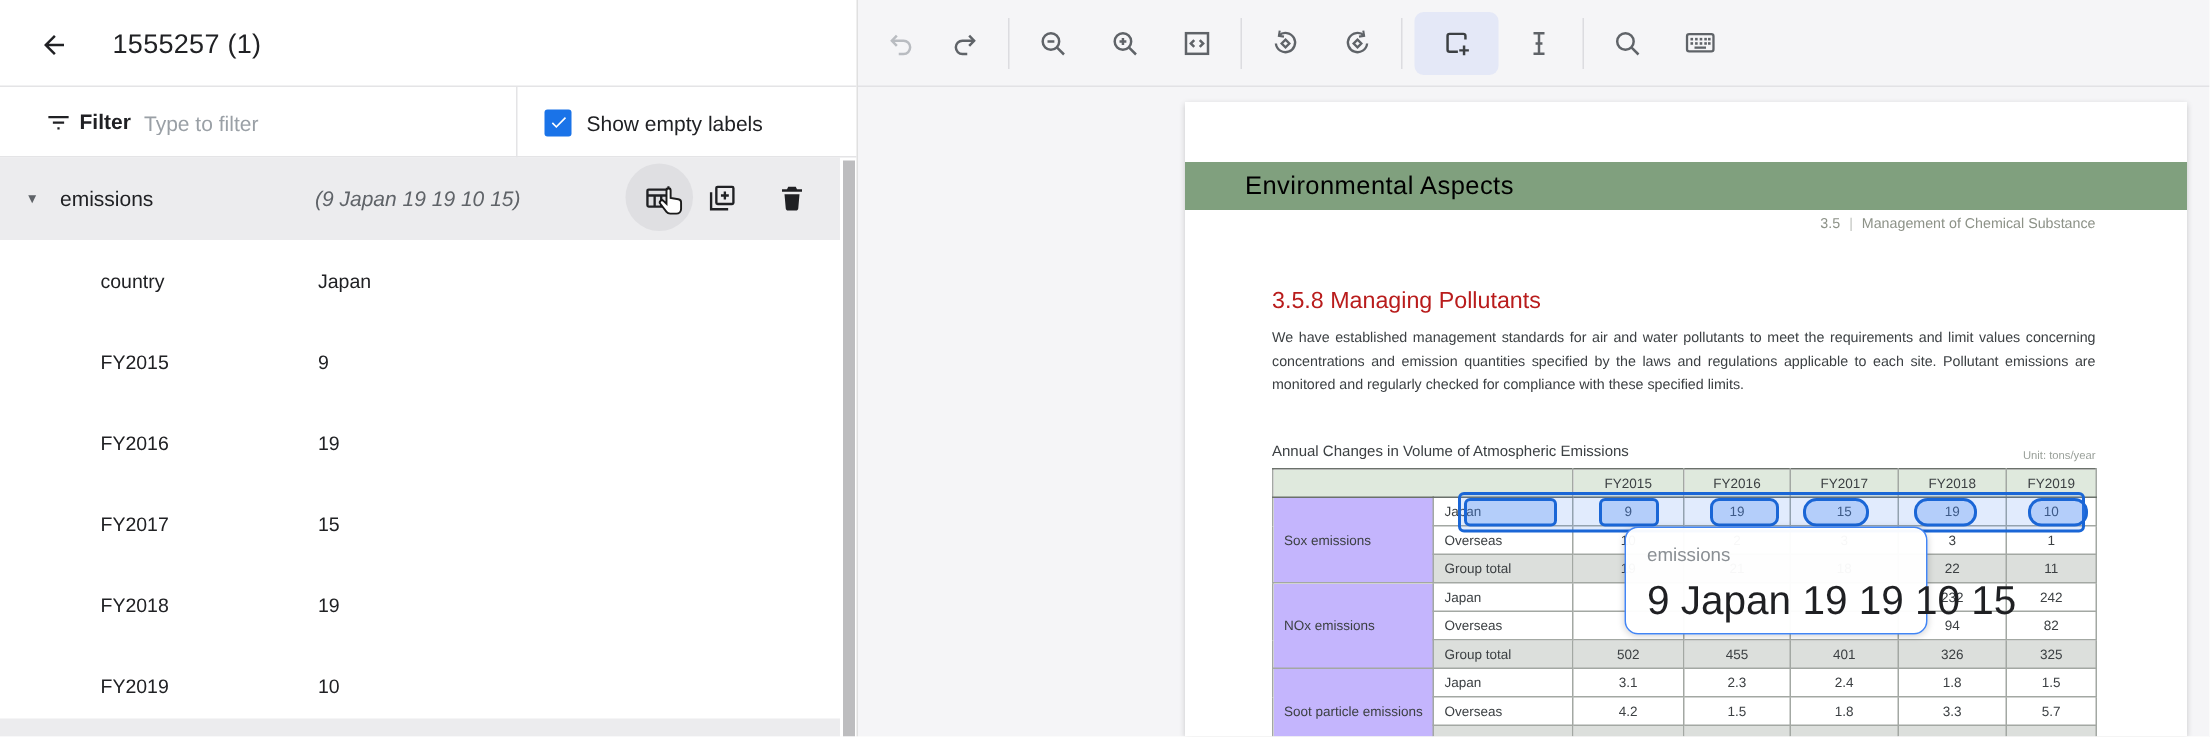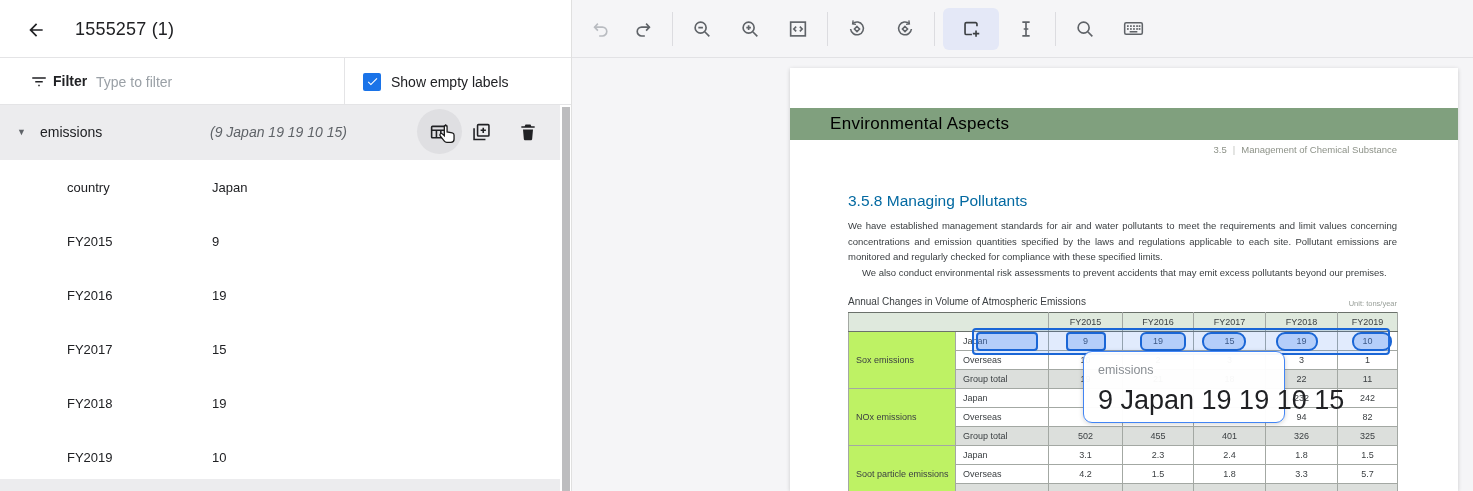--- a/index.html
+++ b/index.html
@@ -63,34 +63,34 @@
   #canvas { position:absolute; left:0; top:58px; width:901px; height:433px; overflow:hidden; }
   #page { position:absolute; left:218px; top:10px; width:668px; height:423px; background:#fff;
           box-shadow:0 1px 4px rgba(0,0,0,.18); overflow:hidden; }
 
   .banner { position:absolute; left:0; top:40px; width:668px; height:32px; background:#80a07e;
             display:flex; align-items:center; }
   .banner-text { margin-left:40px; font-size:17px; color:#000000; letter-spacing:.3px; }
   .crumb { position:absolute; top:76px; right:61px; font-size:9.5px; color:#8d9288; }
   .crumb .bar { color:#c0c4bf; padding:0 6px; }
 
-  .sec-title { position:absolute; left:58px; top:124px; font-size:15.5px; color:#0369a1; }
+  .sec-title { position:absolute; left:58px; top:124px; font-size:15.5px; color:#b91c1c; }
   .body-copy { position:absolute; left:58px; top:150px; width:549px; font-size:9.5px; line-height:15.5px;
                color:#3c4043; text-align:justify; }
   .body-copy p + p { text-indent:14px; }
 
   .tbl-title { position:absolute; left:58px; top:228px; font-size:10px; color:#3c4043; }
   .tbl-unit  { position:absolute; top:231px; right:61px; font-size:7.5px; color:#9aa09a; }
 
   table.emis { position:absolute; left:58px; top:244px; width:549px; border-collapse:collapse;
                font-size:9px; color:#3c4043; table-layout:fixed; }
   table.emis th, table.emis td { border:1px solid #a3a8a3; height:19px; text-align:center;
                overflow:hidden; white-space:nowrap; font-weight:400; padding:0 2px; }
   table.emis thead th { background:#dfe9dd; border-top:1px solid #6b716b; border-bottom:1px solid #6b716b; }
-  table.emis td.cat { background:#bef264; text-align:left; padding-left:7px; }
+  table.emis td.cat { background:#c4b5fd; text-align:left; padding-left:7px; }
   table.emis td.sub { text-align:left; padding-left:7px; background:#fff; }
   table.emis td.val { background:#fff; }
   table.emis tr.total td.sub, table.emis tr.total td.val { background:#dcdfdc; }
 
   
   .region-box { position:absolute; left:182px; top:260px; width:418px; height:27px;
                 border:2px solid #1a66d6; border-radius:4px; background:rgba(66,133,244,.16); cursor:pointer; }
   .val-box { position:absolute; top:264px; height:19px; border:2px solid #1a66d6; border-radius:6px;
              background:rgba(66,133,244,.28); cursor:pointer; }
   #vb-japan { left:186px; width:62px; border-radius:4px; }
@@ -329,21 +329,20 @@
         <div class="banner">
           <span class="banner-text">Environmental Aspects</span>
         </div>
         <div class="crumb">
           <span>3.5</span><span class="bar">|</span><span>Management of Chemical Substance</span>
         </div>
 
         <div class="sec-title">3.5.8 Managing Pollutants</div>
         <div class="body-copy">
           <p>We have established management standards for air and water pollutants to meet the requirements and limit values concerning concentrations and emission quantities specified by the laws and regulations applicable to each site. Pollutant emissions are monitored and regularly checked for compliance with these specified limits.</p>
-          <p>We also conduct environmental risk assessments to prevent accidents that may emit excess pollutants beyond our premises.</p>
         </div>
 
         <div class="tbl-title">Annual Changes in Volume of Atmospheric Emissions</div>
         <div class="tbl-unit">Unit: tons/year</div>
 
         <table class="emis">
           <colgroup>
             <col style="width:107px">
               <col style="width:93px">
               <col style="width:74px">

